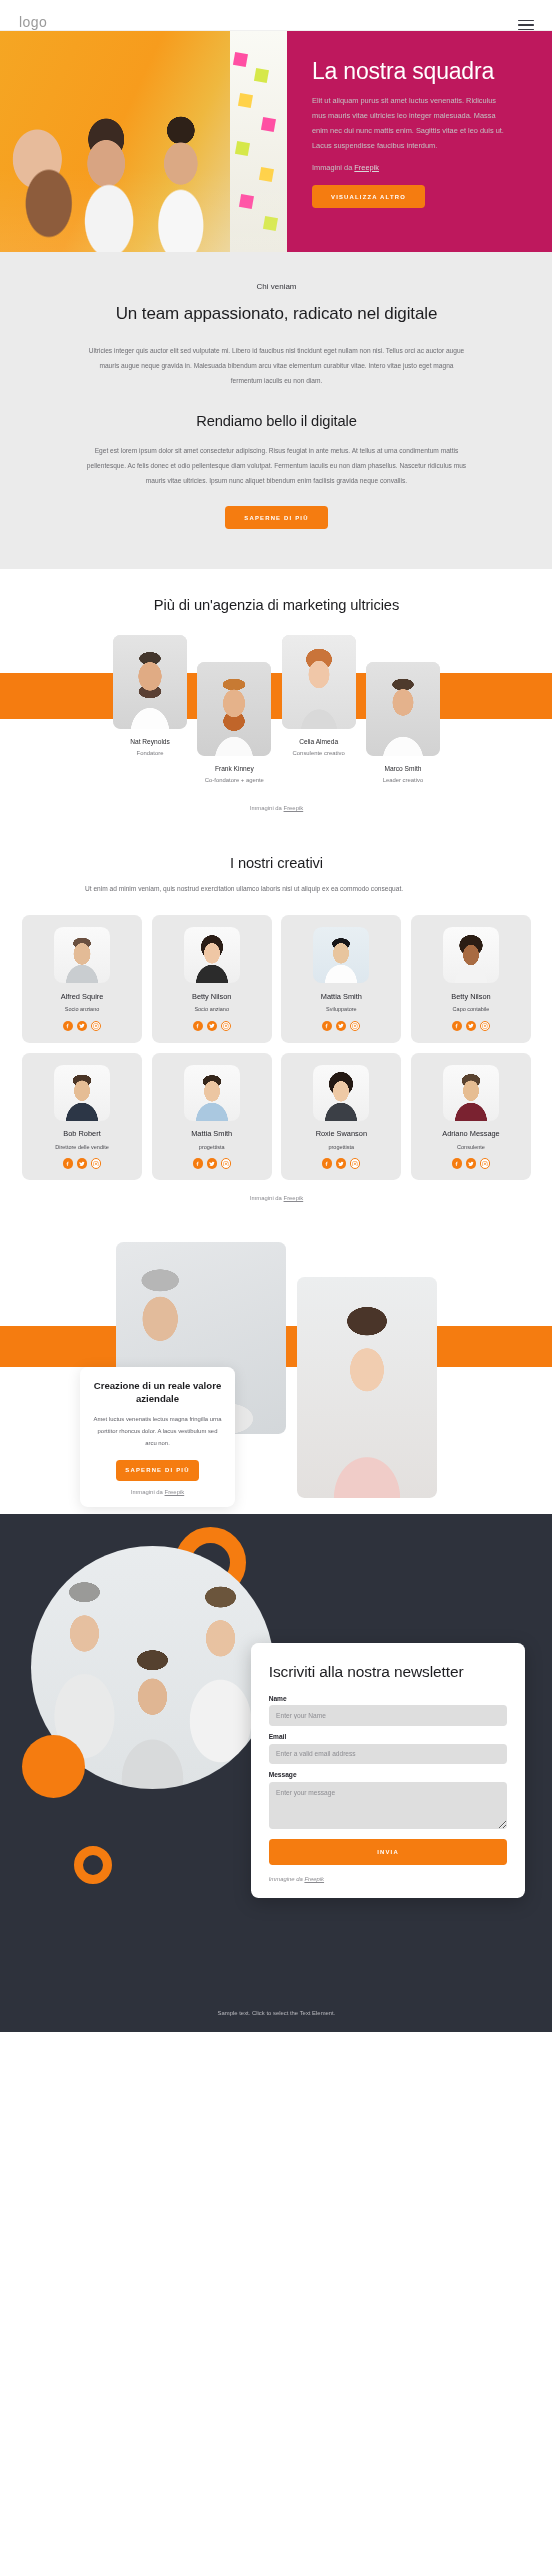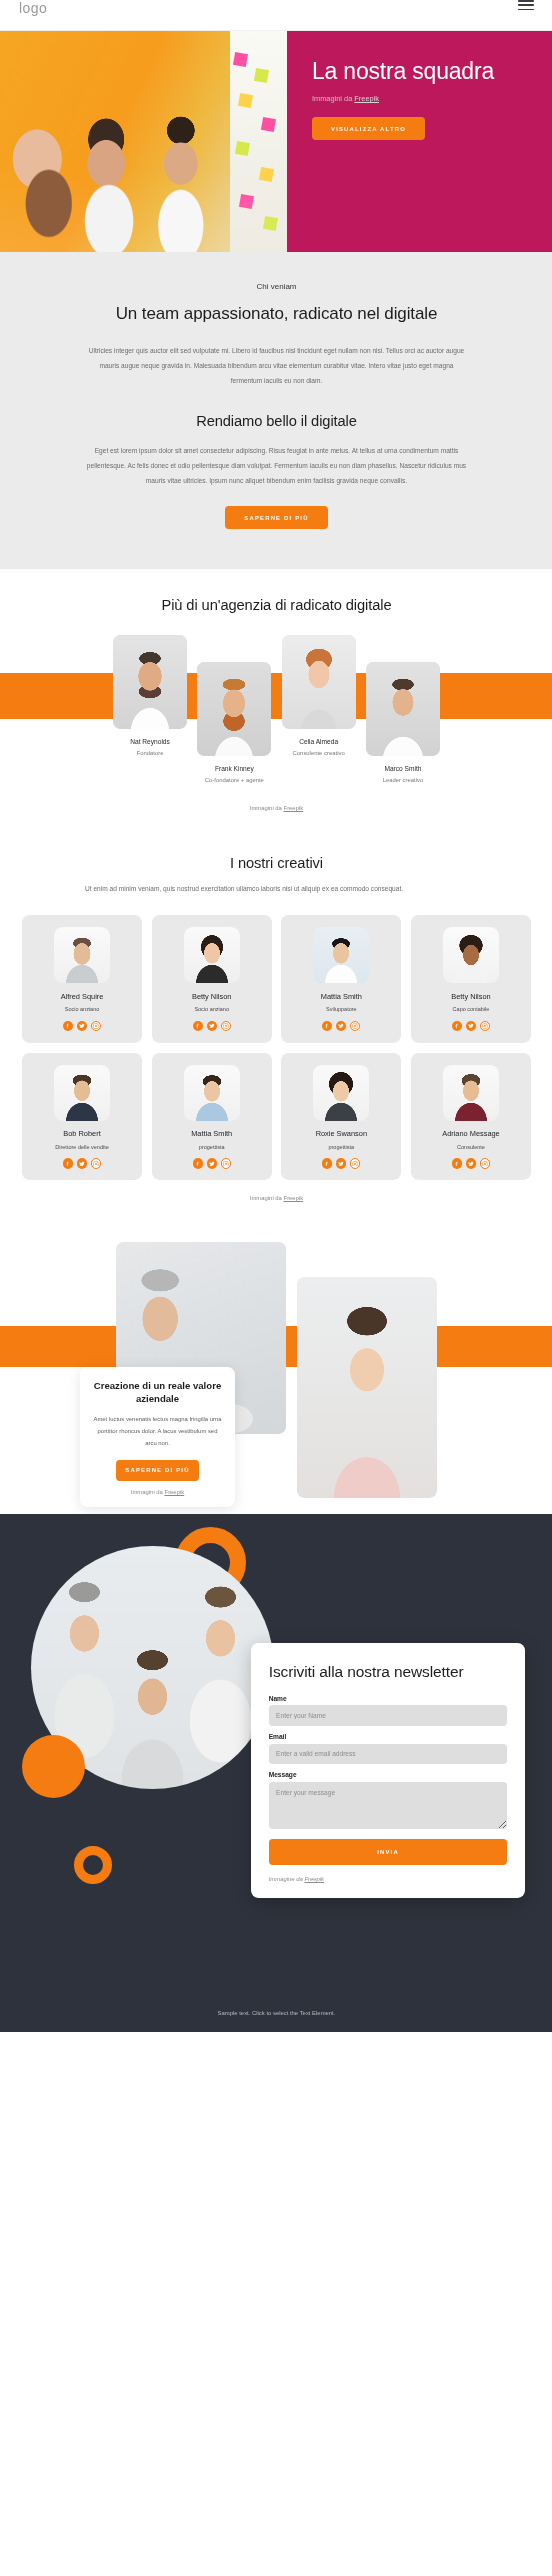--- a/index.html
+++ b/index.html
@@ -9,21 +9,21 @@
     font-family: "Liberation Sans", sans-serif;
     -webkit-font-smoothing: antialiased;
   }
   body { width: 553px; overflow-x: hidden; }
 
   
   .site-header {
     height: 31px;
     background: #fff;
     display: flex;
-    align-items: flex-start;
+    align-items: flex-end;
     justify-content: space-between;
     padding: 0 19px;
     border-bottom: 0.7px solid #f0f0f0;
   }
   .logo-text { font-size: 14px; color: #9a9a9a; letter-spacing: 0.4px; }
   .hamburger { width: 16px; display: flex; flex-direction: column; gap: 2.9px; cursor: pointer; }
   .hamburger i { display: block; height: 1.5px; background: #3b3b44; border-radius: 0.7px; }
 
   
   .hero { display: flex; height: 221px; background: #be185d; }
@@ -251,38 +251,39 @@
       <span style="background:#ffd24a;left:8.8px;top:63px"></span>
       <span style="background:#ff4fa3;left:32px;top:87px"></span>
       <span style="background:#d6e84a;left:5.9px;top:111px"></span>
       <span style="background:#ffd24a;left:29.5px;top:137px"></span>
       <span style="background:#ff4fa3;left:10.3px;top:164px"></span>
       <span style="background:#d6e84a;left:34px;top:186px"></span>
     </div>
   </div>
   <div class="hero-text">
     <h1 class="hero-title">La nostra squadra</h1>
+    <p class="hero-para">Elit ut aliquam purus sit amet luctus venenatis. Ridiculus mus mauris vitae ultricies leo integer malesuada. Massa enim nec dui nunc mattis enim. Sagittis vitae et leo duis ut. Lacus suspendisse faucibus interdum.</p>
     <div class="hero-credit">
       <span>Immagini da </span><a href="#">Freepik</a>
     </div>
     <button class="btn-orange">VISUALIZZA ALTRO</button>
   </div>
 </section>
 
 <section class="about">
   <div class="eyebrow">Chi veniam</div>
   <h2 class="h2-big">Un team appassionato, radicato nel digitale</h2>
   <p class="body-copy">Ultricies integer quis auctor elit sed vulputate mi. Libero id faucibus nisl tincidunt eget nullam non nisi. Tellus orci ac auctor augue mauris augue neque gravida in. Malesuada bibendum arcu vitae elementum curabitur vitae. Intero vitae justo eget magna fermentum iaculis eu non diam.</p>
   <h2 class="h2-mid">Rendiamo bello il digitale</h2>
   <p class="body-copy">Eget est lorem ipsum dolor sit amet consectetur adipiscing. Risus feugiat in ante metus. At tellus at urna condimentum mattis pellentesque. Ac felis donec et odio pellentesque diam volutpat. Fermentum iaculis eu non diam phasellus. Nascetur ridiculus mus mauris vitae ultricies. Ipsum nunc aliquet bibendum enim facilisis gravida neque convallis.</p>
   <button class="btn-orange">SAPERNE DI PIÙ</button>
 </section>
 
 <section class="teamsec">
-  <h2>Più di un'agenzia di radicato digitale</h2>
+  <h2>Più di un'agenzia di marketing ultricies</h2>
   <div class="team-band-wrap">
     <div class="team-band"></div>
     <div class="team-row">
 
       <div class="tmember">
         <div class="ph">
           <div class="face" style="background:
             radial-gradient(ellipse 26.5px 34px at 50% 104%, #fdfdfd 0 72%, transparent 74%),
             radial-gradient(ellipse 15.5px 19px at 50% 44%, #e0ab84 0 74%, transparent 76%),
             radial-gradient(ellipse 16px 9.6px at 50% 60%, #5a4034 0 70%, transparent 72%),

